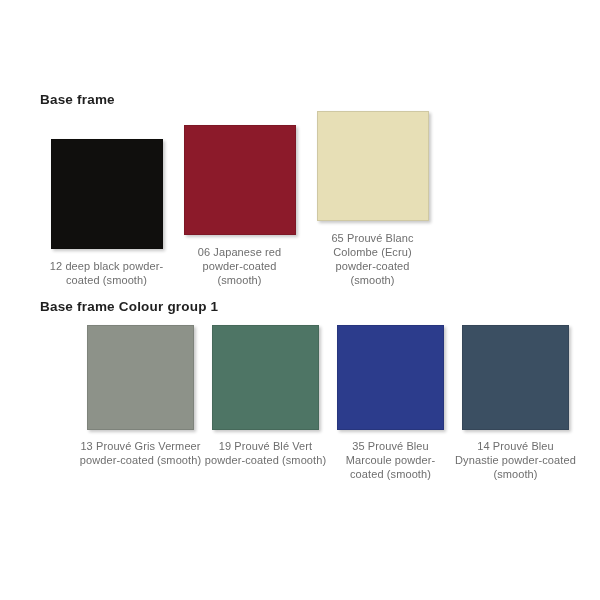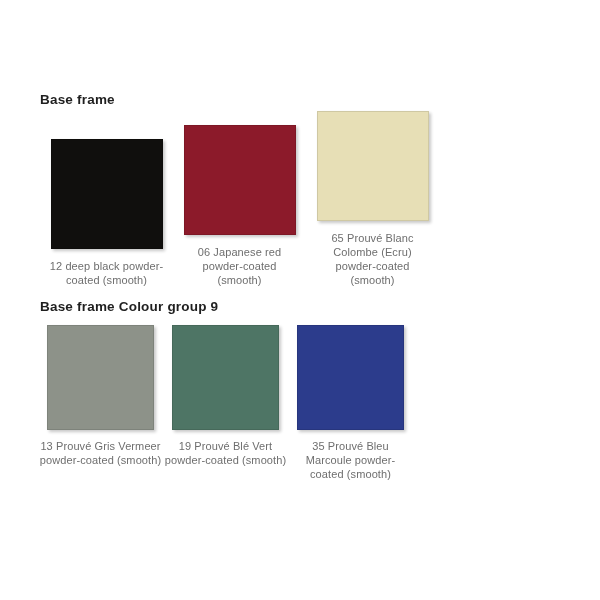--- a/index.html
+++ b/index.html
@@ -47,20 +47,21 @@
     left: 40px;
     top: 111px;
     width: 530px;
     align-items: flex-end;
   }
 
   #grid-row-2 {
     left: 38px;
     top: 325px;
     width: 540px;
+    justify-content: flex-end;
   }
 
   .swatch-cell {
     display: flex;
     flex-direction: column;
     align-items: center;
     box-sizing: border-box;
   }
 
   #grid-row-1 .swatch-cell { width: 133px; margin-right: 0; }
@@ -106,35 +107,39 @@
       <div class="swatch-caption">06 Japanese red powder-coated (smooth)</div>
     </div>
 
     <div class="swatch-cell">
       <div class="swatch-chip" style="background-color: rgb(231, 223, 182);"></div>
       <div class="swatch-caption">65 Prouvé Blanc Colombe (Ecru) powder-coated (smooth)</div>
     </div>
 
   </div>
 
-  <h2 class="section-title" id="title-colour-group-2">Base frame Colour group 9</h2>
+  <h2 class="section-title" id="title-colour-group-2">Base frame Colour group 1</h2>
 
   <div class="swatch-grid" id="grid-row-2">
 
     <div class="swatch-cell">
       <div class="swatch-chip" style="background-color: rgb(141, 146, 137);"></div>
       <div class="swatch-caption">13 Prouvé Gris Vermeer powder-coated (smooth)</div>
     </div>
 
     <div class="swatch-cell">
       <div class="swatch-chip" style="background-color: rgb(78, 117, 101);"></div>
       <div class="swatch-caption">19 Prouvé Blé Vert powder-coated (smooth)</div>
     </div>
 
     <div class="swatch-cell">
       <div class="swatch-chip" style="background-color: rgb(44, 60, 140);"></div>
       <div class="swatch-caption">35 Prouvé Bleu Marcoule powder-coated (smooth)</div>
     </div>
 
+    <div class="swatch-cell">
+      <div class="swatch-chip" style="background-color: rgb(59, 79, 98);"></div>
+      <div class="swatch-caption">14 Prouvé Bleu Dynastie powder-coated (smooth)</div>
+    </div>
 
   </div>
 
 </div>
 
 </body></html>

